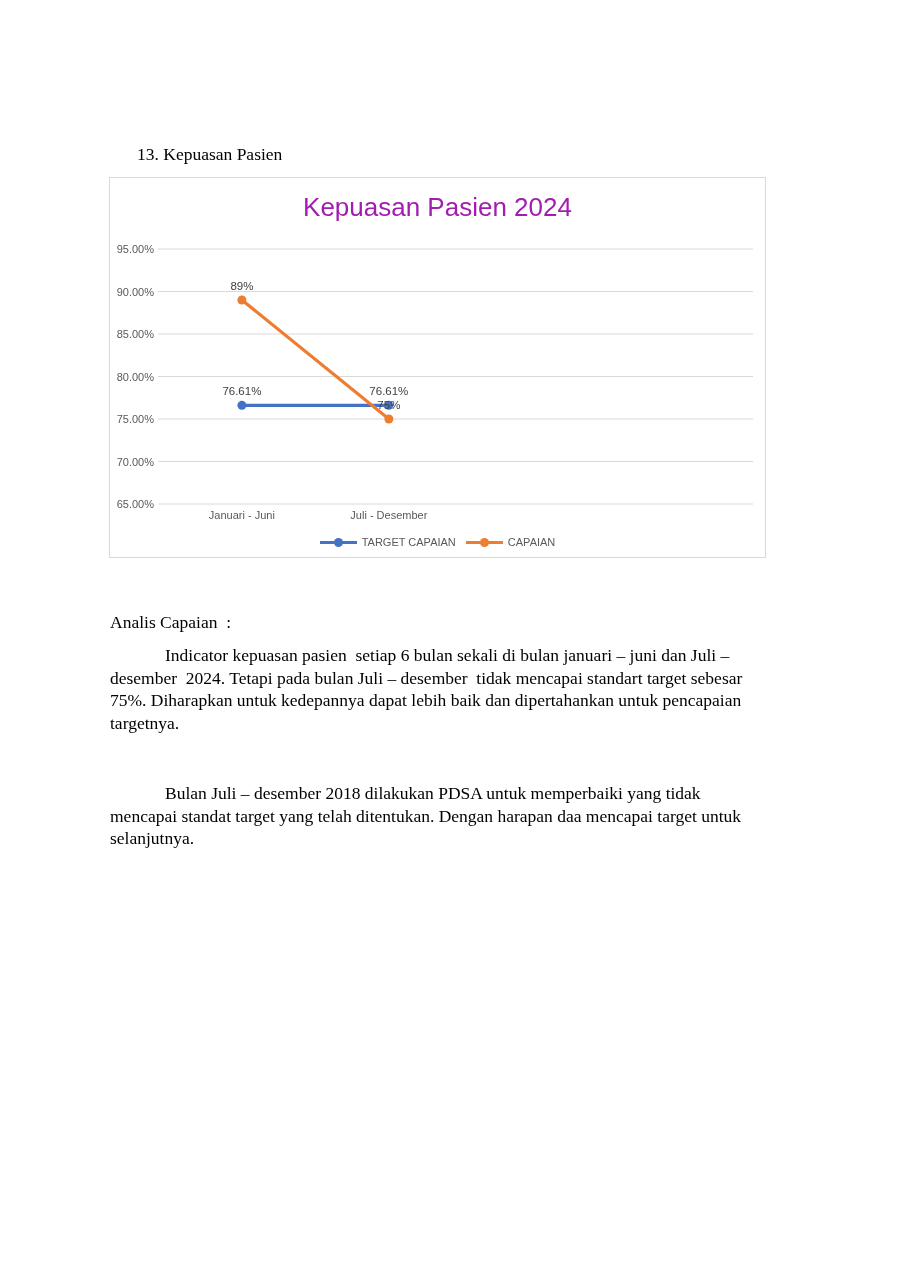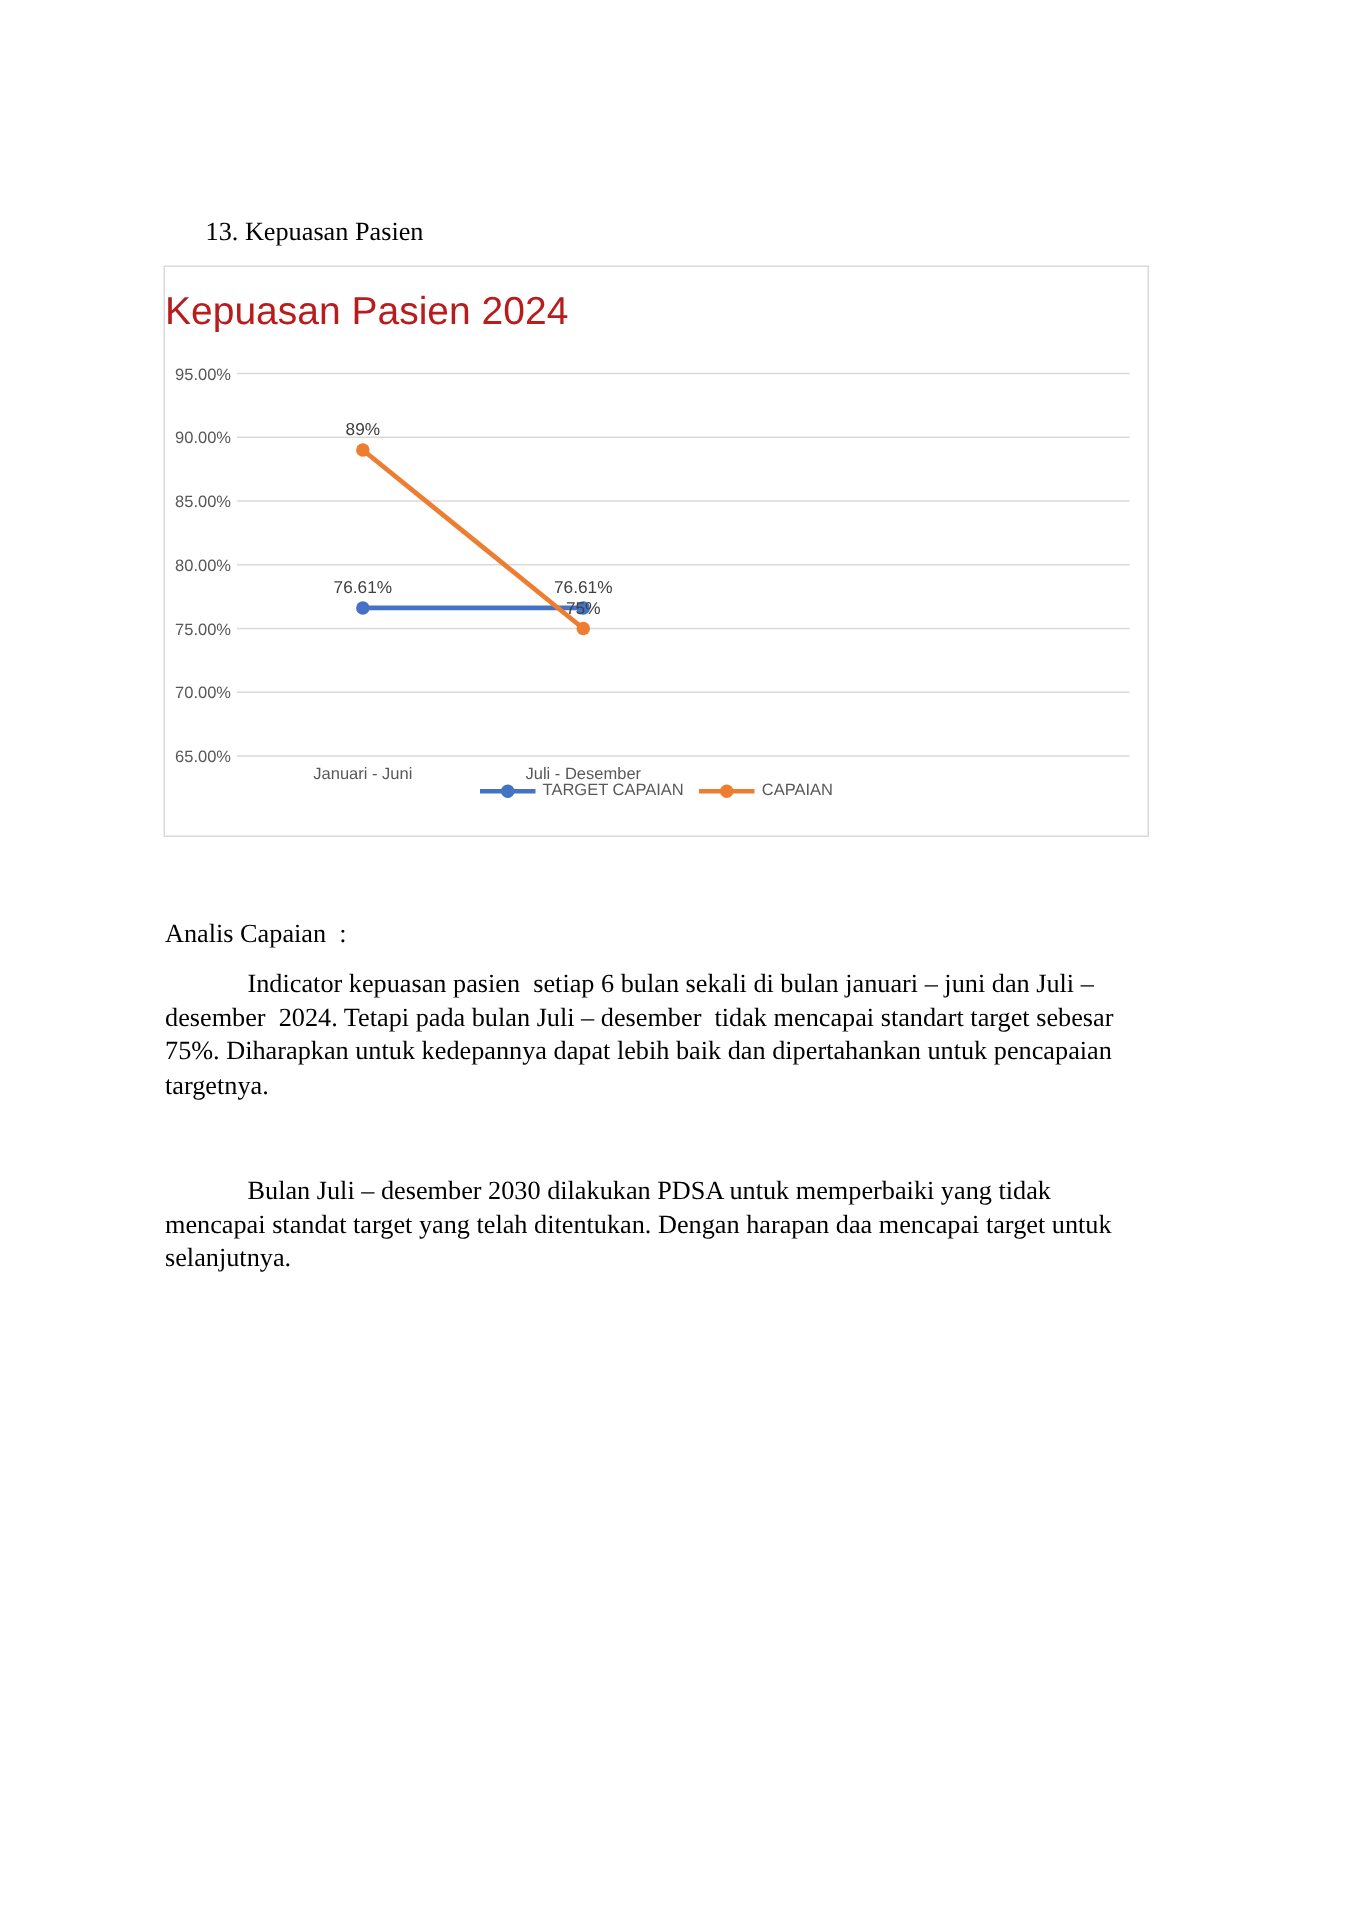--- a/index.html
+++ b/index.html
@@ -2,25 +2,25 @@
 <html><head>
 <meta charset="utf-8">
 <style>
   html,body{margin:0;padding:0;background:#ffffff;}
   .page{position:relative;width:796px;height:1279px;background:#ffffff;overflow:hidden;
         font-family:"Liberation Serif", serif;color:#000;}
   .doc-heading{position:absolute;left:137px;top:143px;font-size:17.5px;line-height:22px;white-space:pre;}
   
   .chart-frame{position:absolute;left:109px;top:177px;width:657px;height:381px;
                border:1.5px solid #d9d9d9;background:#fff;box-sizing:border-box;}
-  .chart-title{position:absolute;left:0;right:0;top:14px;
-               font-family:"Liberation Sans", sans-serif;font-size:26px;color:#b91c1c;}
+  .chart-title{position:absolute;left:0;right:0;top:14px;text-align:center;
+               font-family:"Liberation Sans", sans-serif;font-size:26px;color:#a21caf;}
   .chart-canvas{position:absolute;left:0;top:0;width:654px;height:378px;}
   .chart-canvas text{font-family:"Liberation Sans", sans-serif;}
-  .chart-legend{position:absolute;left:0;right:0;top:343px;display:flex;
+  .chart-legend{position:absolute;left:0;right:0;top:358px;display:flex;
                 justify-content:center;align-items:center;gap:10px;}
   .legend-item{display:flex;align-items:center;gap:5px;}
   .legend-swatch{position:relative;width:37px;height:3px;}
   .legend-dot{position:absolute;left:14px;top:-3px;width:9px;height:9px;border-radius:50%;}
   .legend-label{font-family:"Liberation Sans", sans-serif;font-size:11px;color:#595959;}
   
   .body-text{position:absolute;left:110px;width:661px;font-size:17.5px;line-height:22.6px;
              white-space:pre-wrap;}
   .section-heading-analysis{top:611px;}
   .para-analysis{top:644px;text-indent:55px;}
@@ -76,15 +76,15 @@
             <span class="legend-dot" style="background: rgb(237, 125, 49);"></span>
           </span>
           <span class="legend-label">CAPAIAN</span>
         </div>
       </div>
   </div>
 
   <div class="body-text section-heading-analysis">Analis Capaian  :</div>
   <div class="body-text para-analysis">Indicator kepuasan pasien  setiap 6 bulan sekali di bulan januari – juni dan Juli – desember  2024. Tetapi pada bulan Juli – desember  tidak mencapai standart target sebesar 75%. Diharapkan untuk kedepannya dapat lebih baik dan dipertahankan untuk pencapaian targetnya.</div>
 
-  <div class="body-text para-followup">Bulan Juli – desember 2030 dilakukan PDSA untuk memperbaiki yang tidak mencapai standat target yang telah ditentukan. Dengan harapan daa mencapai target untuk selanjutnya.</div>
+  <div class="body-text para-followup">Bulan Juli – desember 2018 dilakukan PDSA untuk memperbaiki yang tidak mencapai standat target yang telah ditentukan. Dengan harapan daa mencapai target untuk selanjutnya.</div>
 
 </div>
 
 </body></html>

